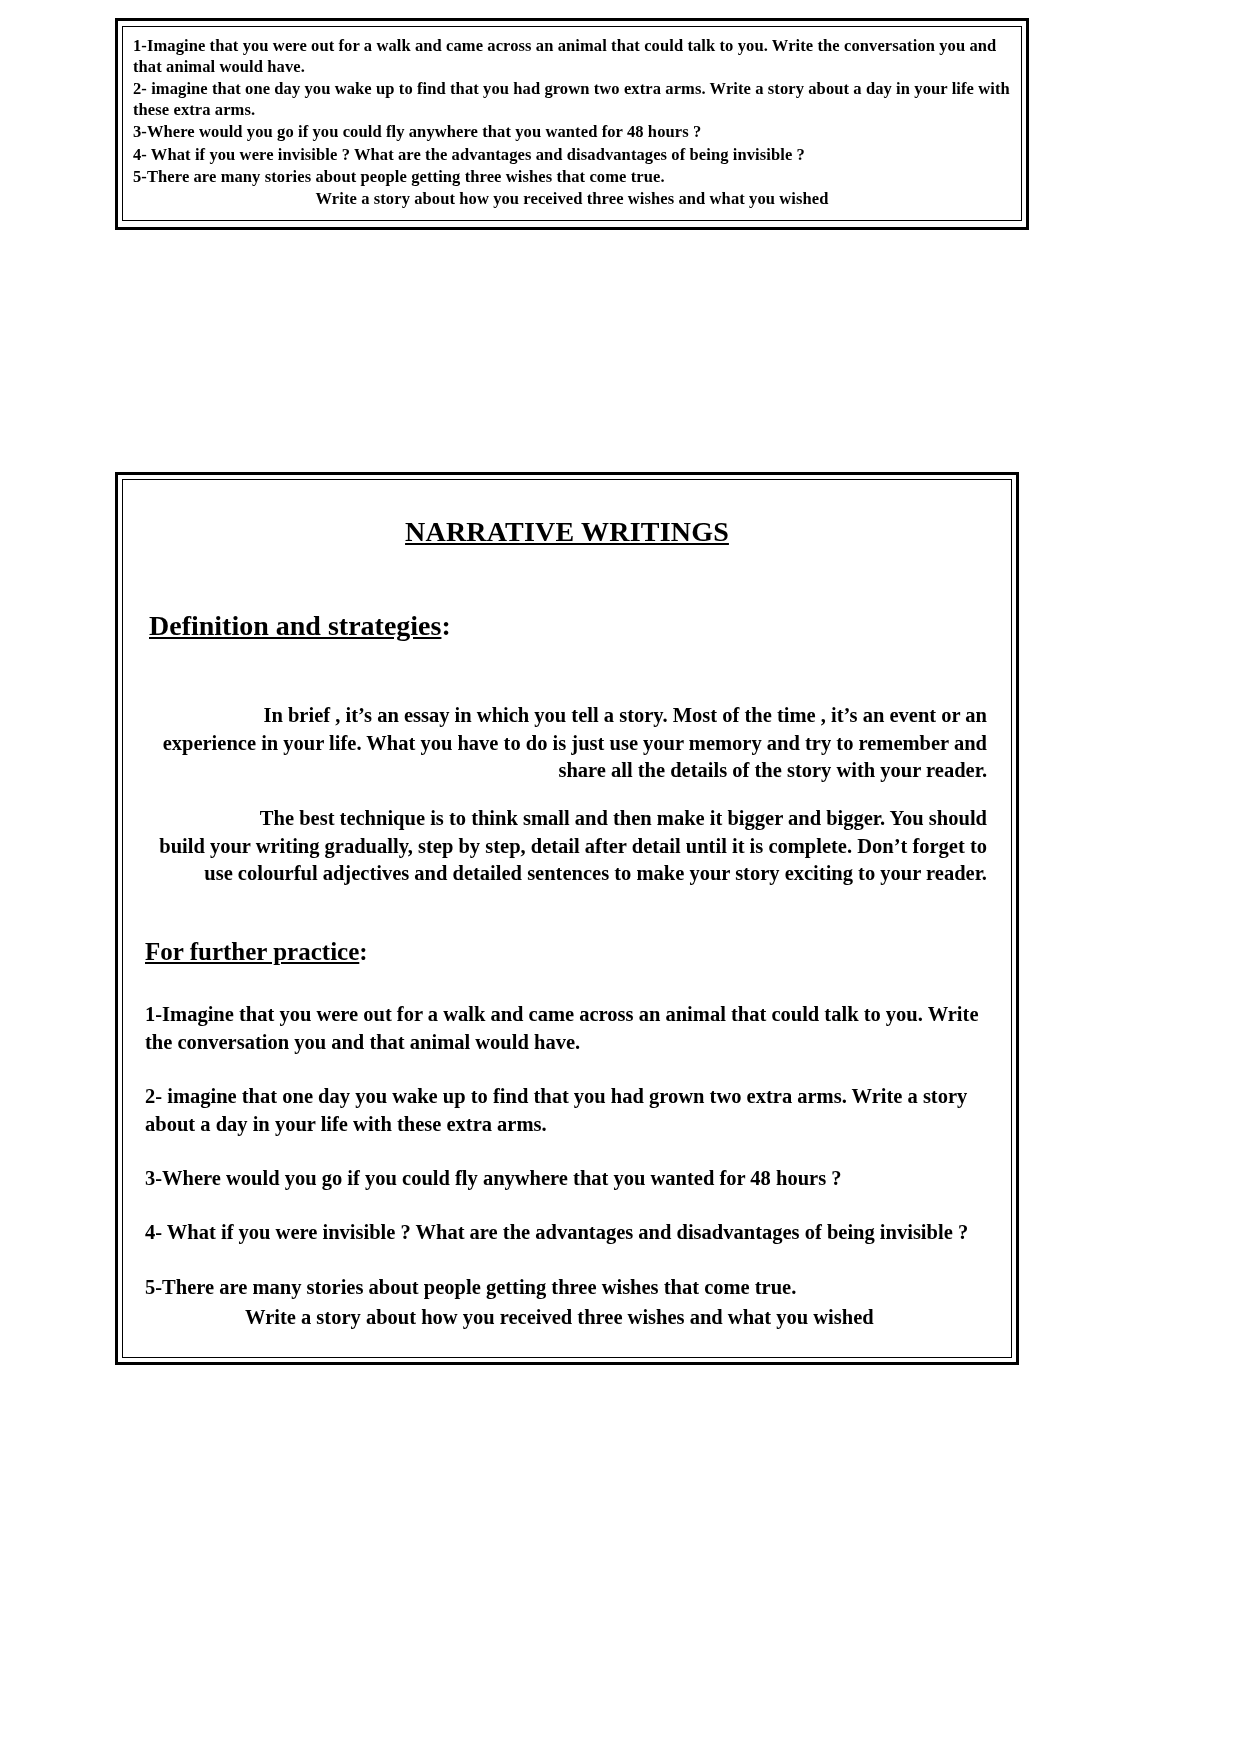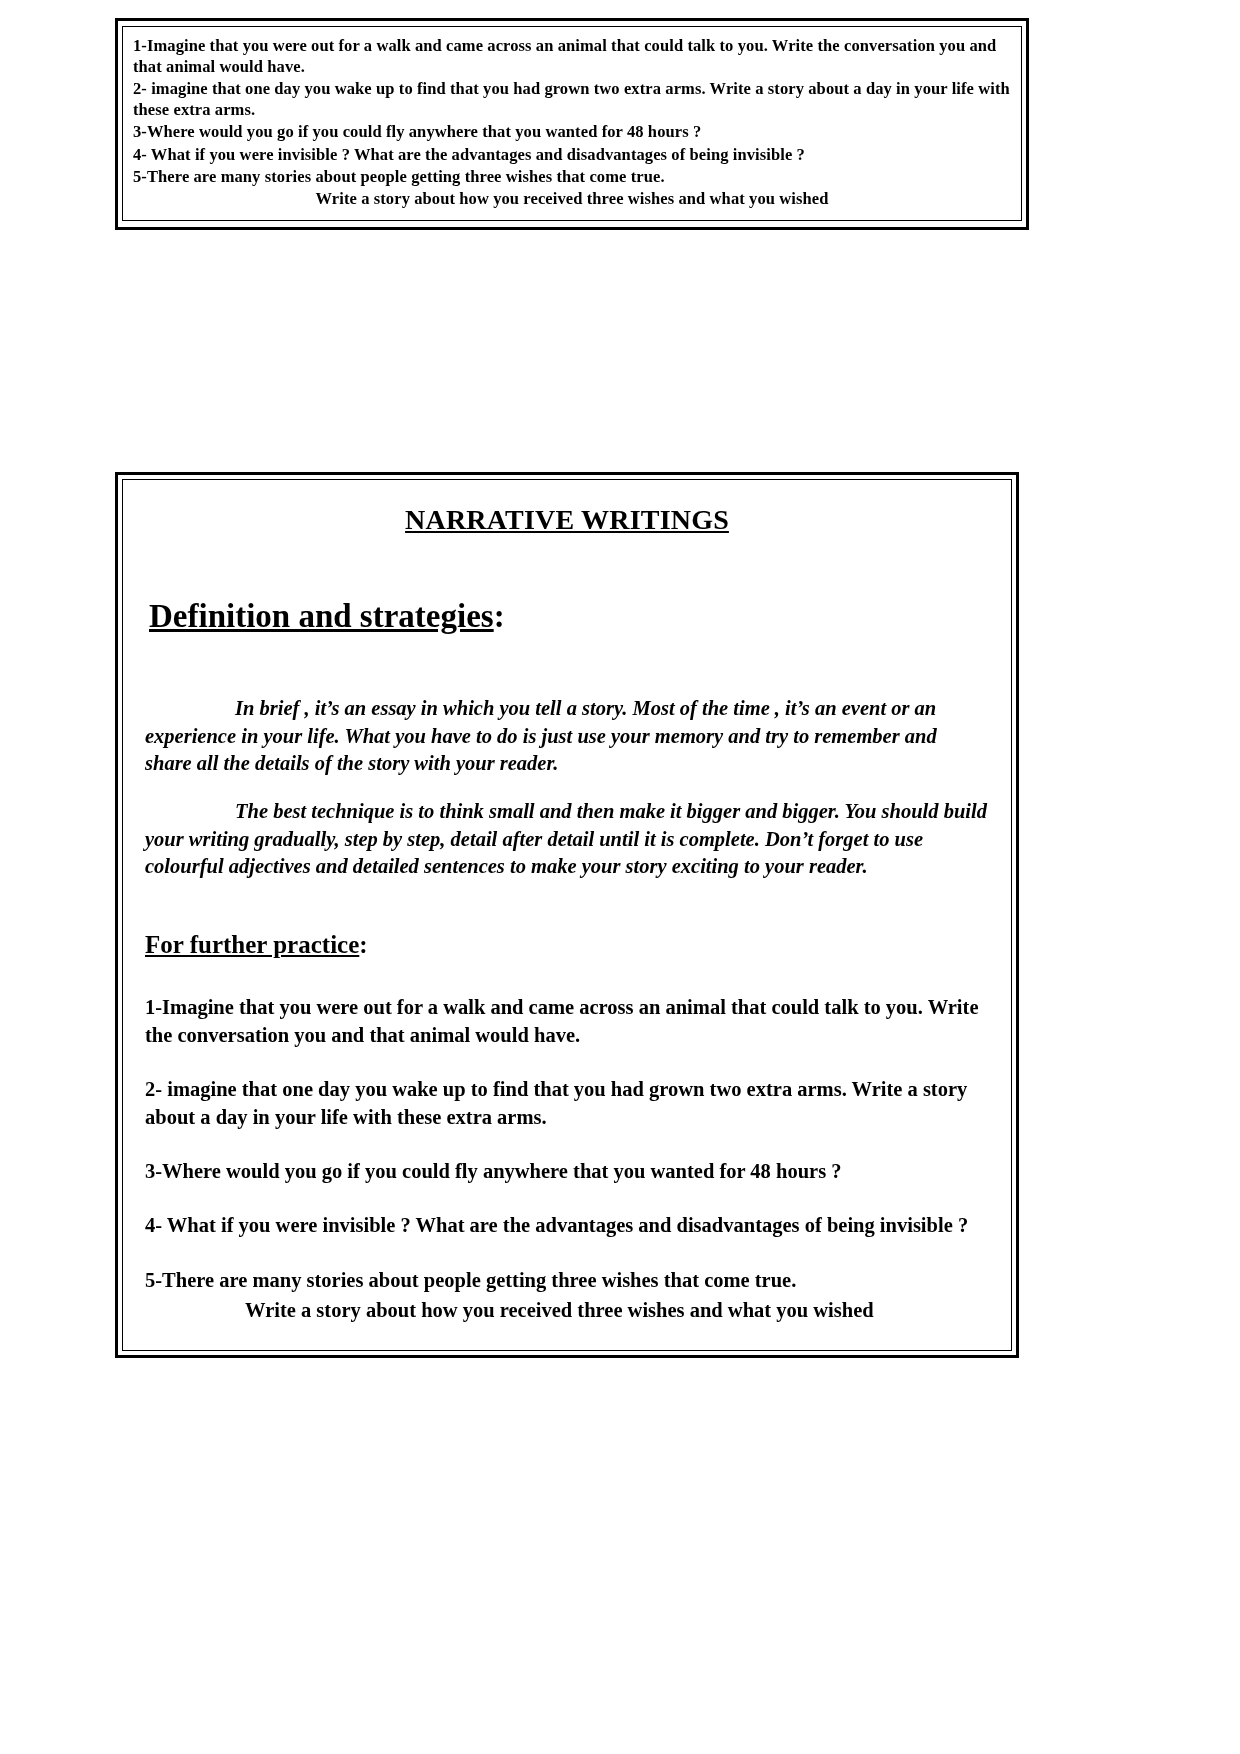--- a/index.html
+++ b/index.html
@@ -47,52 +47,51 @@
     position: absolute;
     left: 115px;
     top: 472px;
     width: 890px;
     border: 3px solid #000;
     padding: 4px;
     box-sizing: content-box;
   }
   .main-box-inner {
     border: 1px solid #000;
-    padding: 14px 18px 26px 18px;
+    padding: 26px 18px 26px 18px;
     min-height: 840px;
     box-sizing: border-box;
   }
 
   .doc-title {
     text-align: center;
     font-weight: bold;
     font-size: 28px;
     text-decoration: underline;
     margin: 10px 0 0 0;
     letter-spacing: 0.2px;
   }
 
   .section-head {
     font-weight: bold;
-    font-size: 33px;
+    font-size: 28px;
     margin: 62px 0 0 8px;
   }
   .section-head .u {
     text-decoration: underline;
   }
 
   .para {
     font-family: "Liberation Serif", serif;
-    font-style: italic;
     font-weight: bold;
     font-size: 20.5px;
     line-height: 1.35;
     margin: 0;
     padding: 0 6px 0 4px;
-    text-align: left;
+    text-align: right;
   }
   .para .indent {
     display: inline-block;
     width: 90px;
   }
   #para1 { margin-top: 60px; }
   #para2 { margin-top: 20px; }
 
   .practice-head {
     font-weight: bold;

